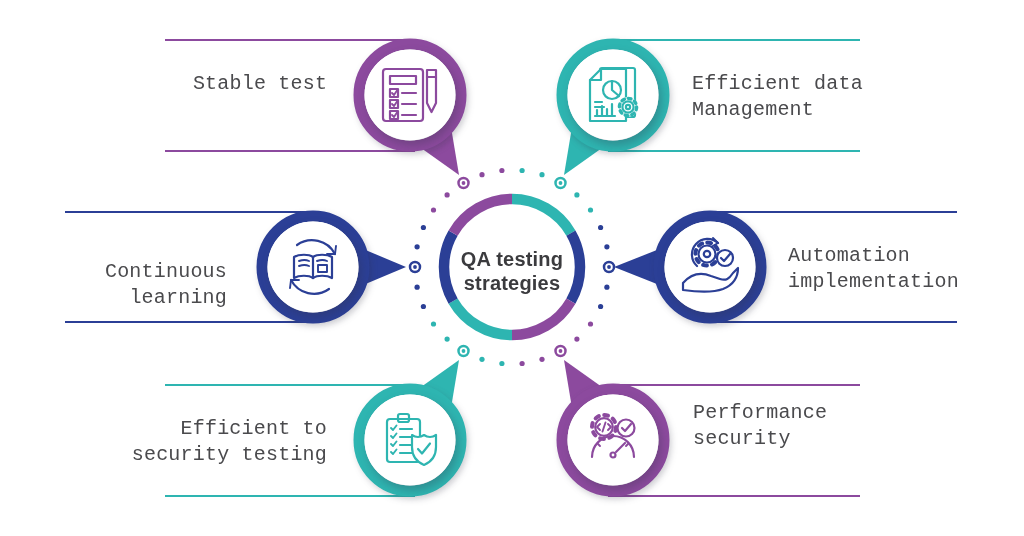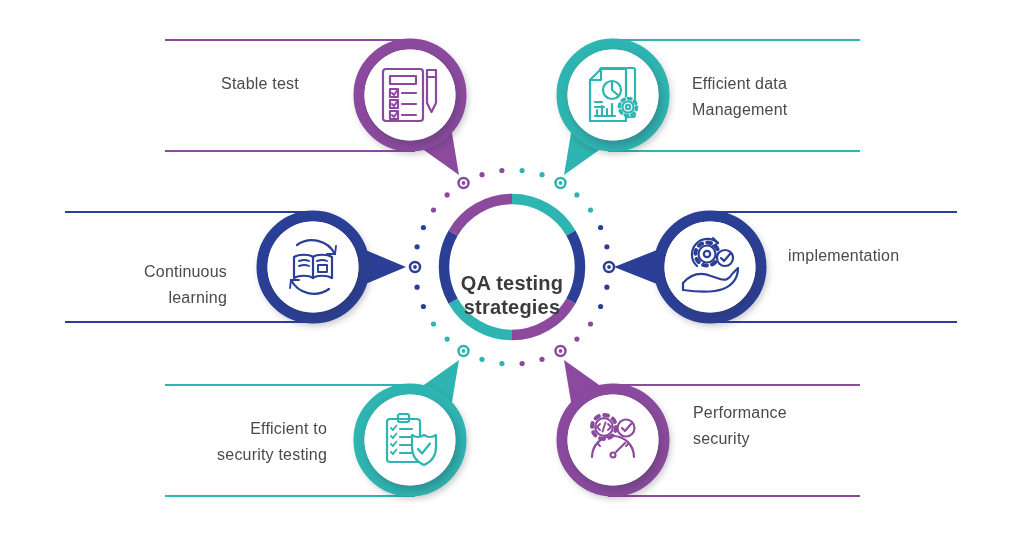--- a/index.html
+++ b/index.html
@@ -17,30 +17,30 @@
   .s-purple{stroke:var(--purple);} .s-teal{stroke:var(--teal);} .s-blue{stroke:var(--blue);}
   .f-purple{fill:var(--purple);}   .f-teal{fill:var(--teal);}   .f-blue{fill:var(--blue);}
   .connector{fill:none;stroke-width:2;}
   .ring-seg{fill:none;stroke-width:10.5;}
   .bubble-circle{fill:#fff;stroke-width:11;filter:drop-shadow(2px 3px 3px rgba(50,50,70,.22));}
   .inner-circle{fill:#fff;filter:drop-shadow(3px 5px 5px rgba(50,50,70,.30));}
   .icon{fill:none;stroke-width:2.2;stroke-linecap:round;stroke-linejoin:round;}
   .icon .thin{stroke-width:1.9;}
   
   .label{
-    position:absolute;font-size:16px;line-height:26px;color:var(--label-text);
+    position:absolute;font-size:20px;line-height:26px;color:var(--label-text);
     letter-spacing:.2px;
+    font-family:Liberation Mono, monospace;
   }
   .label span{display:block;}
   .al-c{text-align:center;} .al-r{text-align:right;} .al-l{text-align:left;}
   .hub-title{
     position:absolute;left:412px;top:247px;width:200px;text-align:center;
     font-size:20px;line-height:24px;font-weight:bold;color:var(--title-text);
     letter-spacing:.2px;
-    margin-top:24px;
   }
   .hub-title span{display:block;}
 </style>
 </head>
 <body>
 
 <div class="canvas">
 
 <svg class="diagram" width="1024" height="536" viewBox="0 0 1024 536">
 
@@ -223,20 +223,21 @@
   </div>
   <div class="label al-l" style="left:692px;top:71px;width:220px;">
     <span>Efficient data</span>
     <span>Management</span>
   </div>
   <div class="label al-r" style="left:27px;top:243px;width:200px;margin-top:16px;">
     <span>Continuous</span>
     <span>learning</span>
   </div>
   <div class="label al-l" style="left:788px;top:243px;width:220px;">
+    <span>Automation</span>
     <span>implementation</span>
   </div>
   <div class="label al-r" style="left:127px;top:416px;width:200px;">
     <span>Efficient to</span>
     <span>security testing</span>
   </div>
   <div class="label al-l" style="left:693px;top:400px;width:220px;">
     <span>Performance</span>
     <span>security</span>
   </div>

